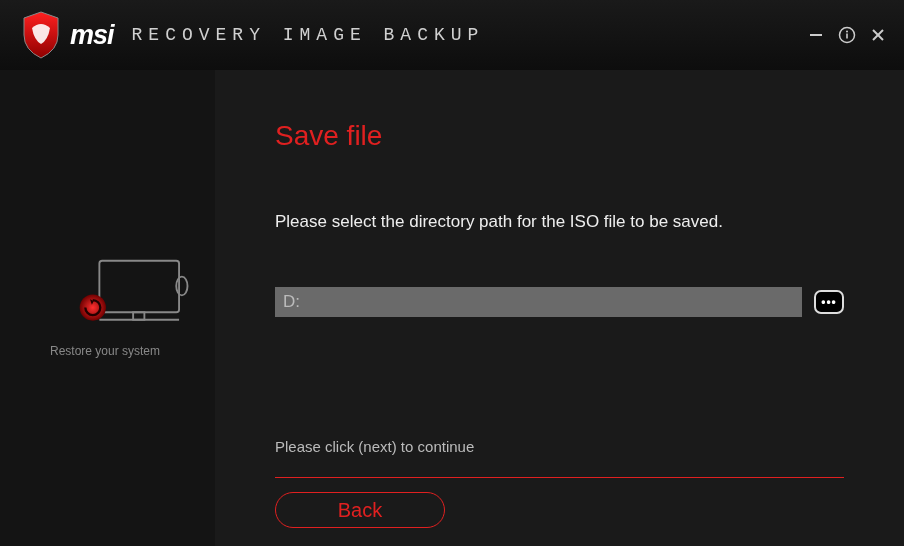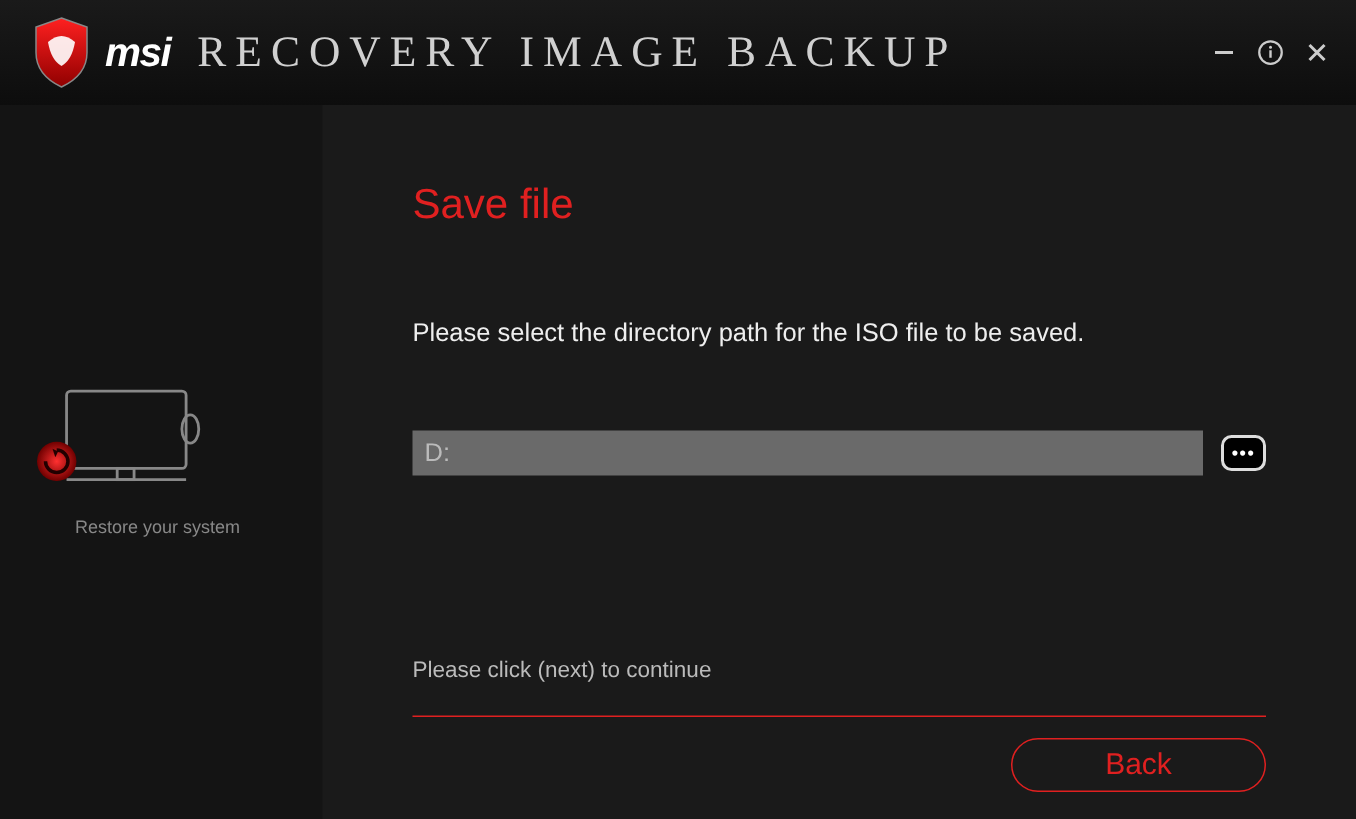--- a/index.html
+++ b/index.html
@@ -28,24 +28,24 @@
   .logo-shield svg { width: 100%; height: 100%; }
   .logo-text {
     font-size: 27px;
     font-weight: 900;
     font-style: italic;
     color: #fff;
     letter-spacing: -1px;
     margin-right: 18px;
   }
   .header-title {
-    font-size: 29px;
+    font-size: 18px;
     color: #d0d0d0;
     letter-spacing: 6px;
-    font-family: Liberation Serif, serif;
+    font-family: Liberation Mono, monospace;
     font-weight: 300;
   }
   .window-controls {
     position: absolute;
     right: 18px;
     top: 26px;
     display: flex;
     align-items: center;
     gap: 14px;
   }
@@ -58,21 +58,21 @@
   }
   .body-area {
     display: flex;
     height: calc(100% - 70px);
   }
   .sidebar {
     width: 215px;
     background: #141414;
     display: flex;
     flex-direction: column;
-    align-items: flex-start;
+    align-items: flex-end;
     justify-content: center;
     padding: 20px;
   }
   .sidebar-graphic {
     width: 120px;
     height: 75px;
     position: relative;
     margin-bottom: 12px;
   }
   .sidebar-graphic svg { width: 100%; height: 100%; }
@@ -143,21 +143,21 @@
     font-size: 15px;
     margin-bottom: 22px;
   }
   .divider {
     height: 1px;
     background: #e02020;
     margin-bottom: 14px;
   }
   .button-row {
     display: flex;
-    justify-content: flex-end;
+    justify-content: flex-start;
     gap: 20px;
   }
   .pill-btn {
     width: 170px;
     height: 36px;
     border: 1.5px solid #e02020;
     border-radius: 18px;
     background: transparent;
     color: #e02020;
     font-size: 20px;

